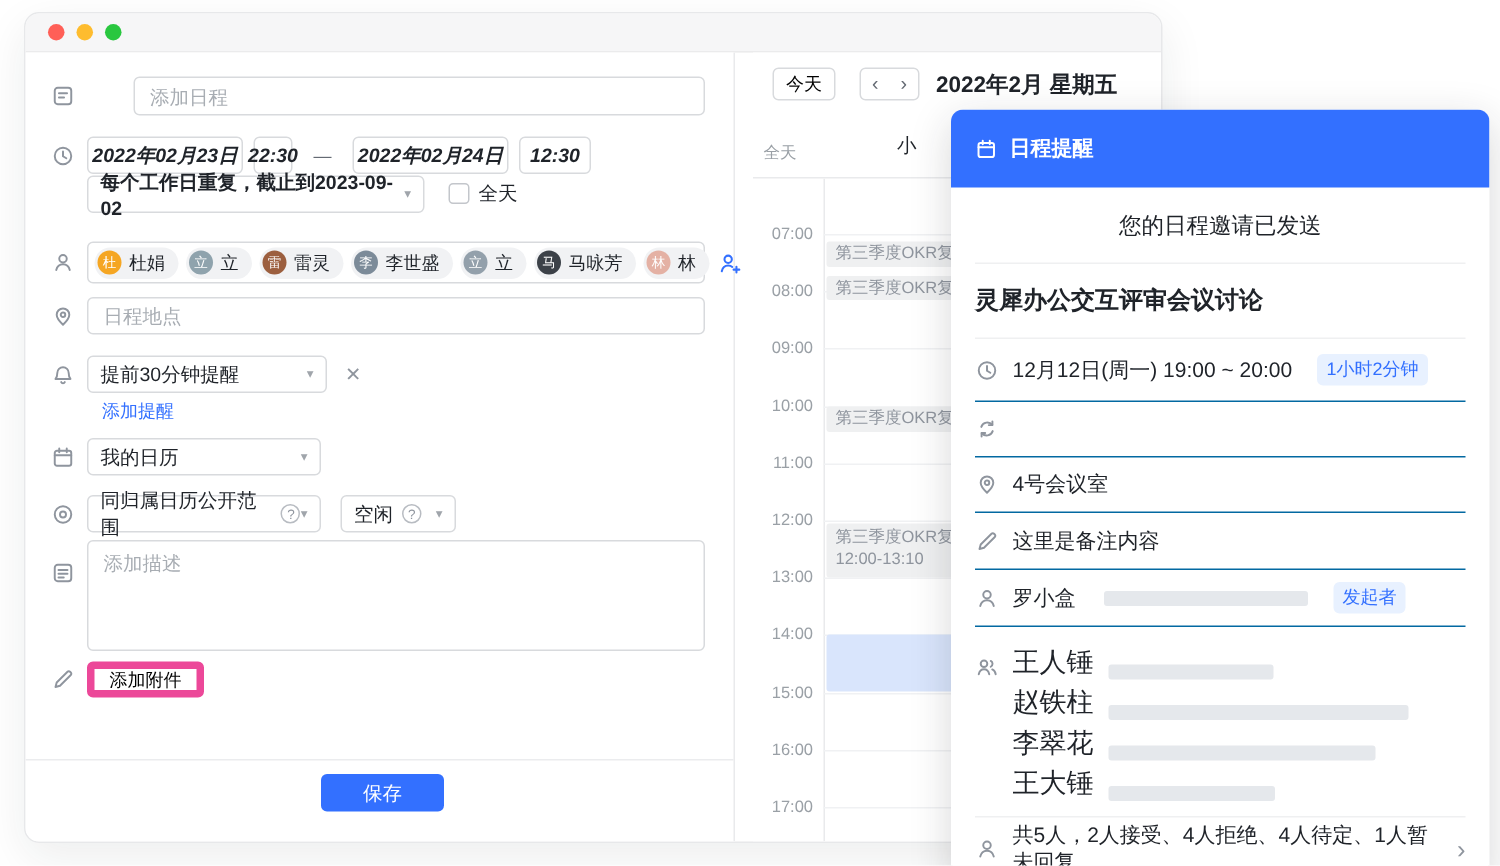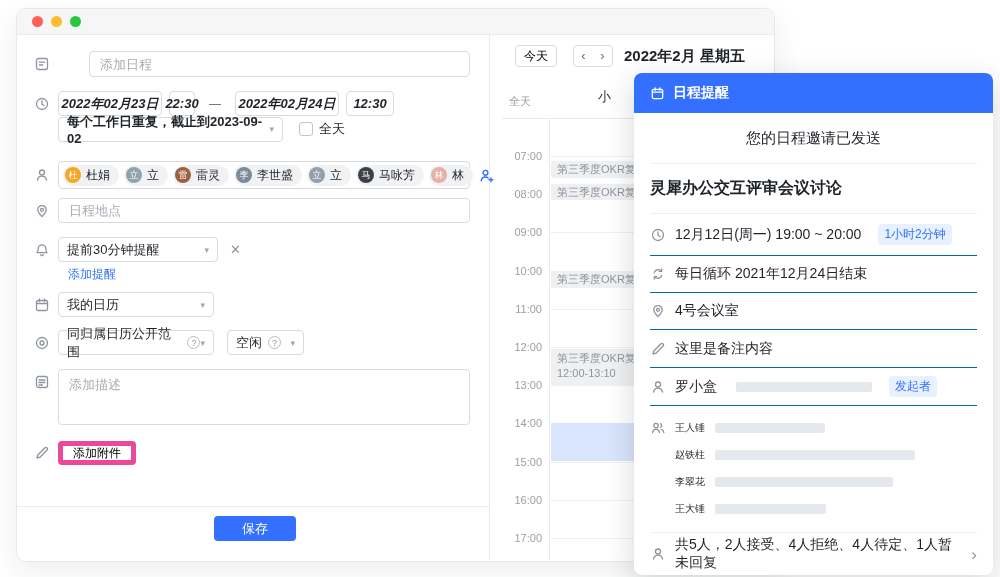--- a/index.html
+++ b/index.html
@@ -73,36 +73,36 @@
   .hlabel { position:absolute; left:0; width:40px; text-align:right; font-size:11px; color:#9aa0a6; }
   .ev { position:absolute; left:49px; right:2px; background:#eff0f1; border-radius:2px;
     color:#8f959e; font-size:11px; line-height:15px; padding:1px 6px; overflow:hidden;
     white-space:nowrap; cursor:pointer; }
   .ev .ev-time { position:absolute; left:88px; top:1px; }
   .sel-block { position:absolute; left:49px; right:2px; background:#d9e5fc; border-radius:2px; cursor:pointer; }
 
   
   .reminder-card { position:absolute; left:634px; top:73px; width:359px; background:#fff;
     border-radius:8px; box-shadow:0 8px 28px rgba(31,35,41,.18); overflow:hidden; z-index:20; }
-  .card-header { height:40px; background:#3370ff; color:#fff; display:flex; align-items:center;
+  .card-header { height:52px; background:#3370ff; color:#fff; display:flex; align-items:center;
     gap:8px; padding:0 16px; font-size:14px; font-weight:700; }
   .card-header svg { width:15px; height:15px; }
   .card-body { padding:0 16px; }
   .sent { height:51px; display:flex; align-items:center; justify-content:center;
     font-size:15px; border-bottom:1px solid #eff0f1; }
   .card-title { height:50px; display:flex; align-items:center; font-size:16px;
     font-weight:700; border-bottom:1px solid #eff0f1; }
   .crow { display:flex; align-items:center; gap:9px; font-size:14px; border-bottom:1px solid #0369a1; }
   .crow .cicon { width:16px; height:16px; color:#8f959e; flex:none; display:flex; }
   .crow .cicon svg{width:16px;height:16px}
   .badge { background:#e8f1ff; color:#3370ff; font-size:12px; border-radius:4px;
     padding:2px 6px; margin-left:8px; white-space:nowrap; }
   .gbar { height:10px; background:#e5e8ec; border-radius:2px; }
   .att-block { padding:8px 0 10px; border-bottom:1px solid #eff0f1; }
-  .att-row { height:27px; display:flex; align-items:center; font-size:10px; }
+  .att-row { height:27px; display:flex; align-items:flex-end; font-size:18px; }
   .att-row .cicon { width:16px; margin-right:9px; color:#8f959e; display:flex; }
   .att-row .cicon svg{width:16px;height:16px}
   .att-row .indent { width:25px; }
   .att-row .gbar { margin-left:10px; }
   .sum-chevron { margin-left:auto; color:#8f959e; font-size:17px; line-height:1; cursor:pointer; }
 </style>
 </head>
 <body>
 
 <div class="stage">
@@ -256,21 +256,21 @@
           </span>
         </div>
 
         <div class="frow" style="top:331px; right:19px; height:62px;">
           <span class="ficon" style="top:8px; transform:none;">
             <svg viewBox="0 0 16 16" fill="none" stroke="currentColor" stroke-width="1.3" stroke-linecap="round">
                 <rect x="2.5" y="2.5" width="11" height="11" rx="2"></rect>
                 <path d="M5 6h6M5 8.5h6M5 11h3.5"></path>
               </svg>
           </span>
-          <textarea class="tinput" style="resize: none; padding-top: 6px; height: 56px;" placeholder="添加描述"></textarea>
+          <textarea class="tinput" style="resize: none; padding-top: 6px; height: 74px;" placeholder="添加描述"></textarea>
         </div>
 
         <div class="frow" style="top:406px; height:24px;">
           <span class="ficon">
             <svg viewBox="0 0 16 16" fill="none" stroke="currentColor" stroke-width="1.3" stroke-linecap="round" stroke-linejoin="round">
                 <path d="M3 13l.8-3L11 2.8a1.2 1.2 0 0 1 1.7 0l.5.5a1.2 1.2 0 0 1 0 1.7L6 12.2 3 13z"></path>
               </svg>
           </span>
           <button class="attach-btn">添加附件</button>
         </div>
@@ -370,21 +370,20 @@
 
       <div class="crow" style="height:37px;">
         <span class="cicon">
           <svg viewBox="0 0 16 16" fill="none" stroke="currentColor" stroke-width="1.3" stroke-linecap="round" stroke-linejoin="round">
               <path d="M4.2 6.6a4.2 4.2 0 0 1 7.3-1.3"></path>
               <path d="M11.8 9.4a4.2 4.2 0 0 1-7.3 1.3"></path>
               <path d="M11.6 3v2.4H9.2"></path>
               <path d="M4.4 13v-2.4h2.4"></path>
             </svg>
         </span>
-        <span>每日循环 2021年12月24日结束</span>
       </div>
 
       <div class="crow" style="height:37px;">
         <span class="cicon">
           <svg viewBox="0 0 16 16" fill="none" stroke="currentColor" stroke-width="1.3" stroke-linecap="round" stroke-linejoin="round">
               <path d="M8 13.5c2.8-2.7 4.2-4.9 4.2-6.7a4.2 4.2 0 0 0-8.4 0c0 1.8 1.4 4 4.2 6.7z"></path>
               <circle cx="8" cy="6.8" r="1.5"></circle>
             </svg>
         </span>
         <span>4号会议室</span>

